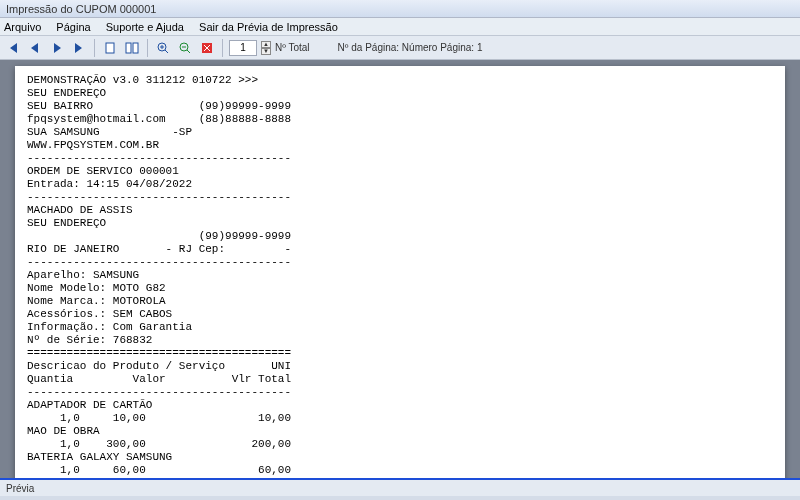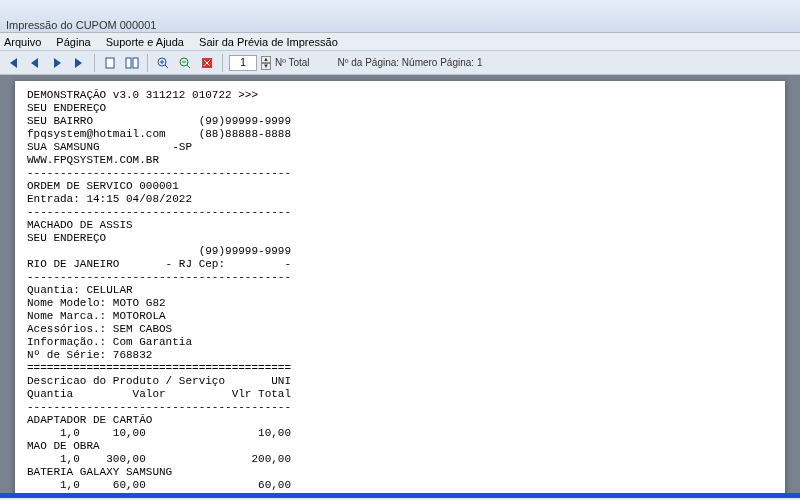--- a/index.html
+++ b/index.html
@@ -1,29 +1,29 @@
 <!DOCTYPE html>
 <html><head>
 <meta charset="utf-8">
 <style>
   * { margin: 0; padding: 0; box-sizing: border-box; }
   body { font-family: Tahoma, sans-serif; font-size: 11px; background: #d4dce8; width: 800px; height: 500px; overflow: hidden; }
-  .titlebar { background: linear-gradient(#e8eef8, #d0dcee); height: 18px; line-height: 18px; padding: 16px 6px; font-size: 11px; color: #333; border-bottom: 1px solid #b0b8c8; }
+  .titlebar { background: linear-gradient(#e8eef8, #d0dcee); height: 18px; line-height: 18px; padding: 0 6px; font-size: 11px; color: #333; border-bottom: 1px solid #b0b8c8; }
   .menubar { background: #e8eef4; height: 18px; line-height: 18px; padding: 0 4px; font-size: 11px; border-bottom: 1px solid #c0c8d4; }
   .menubar span { margin-right: 12px; cursor: default; margin-top: 38px; }
   .toolbar { background: #e4eaf2; height: 24px; display: flex; align-items: center; padding: 0 4px; border-bottom: 1px solid #b8c0cc; gap: 4px; }
   .tbtn { width: 18px; height: 18px; display: inline-flex; align-items: center; justify-content: center; border: 1px solid transparent; border-radius: 2px; cursor: pointer; }
   .tsep { width: 1px; height: 18px; background: #b0b8c8; margin: 0 2px; }
   .tfield { display: flex; align-items: center; gap: 4px; font-size: 10px; color: #333; }
   .tfield input { width: 28px; height: 16px; font-size: 10px; border: 1px solid #a0a8b8; text-align: center; }
   .spinbtns { display:flex; flex-direction:column; }
   .spinbtns div { width:10px; height:7px; border:1px solid #888; font-size:6px; line-height:5px; text-align:center; background:#eee; cursor:pointer;}
   .viewport { background: #7a8290; height: 418px; padding: 6px; overflow: auto; }
   .page { background: #fff; width: 770px; min-height: 440px; margin: 0 auto; padding: 8px 12px; font-family: "Courier New", monospace; font-size: 11px; line-height: 13px; color: #000; white-space: pre; box-shadow: 0 2px 6px rgba(0,0,0,0.4); }
-  .statusbar { background: #e4eaf2; height: 18px; line-height: 18px; padding: 0 18px; font-size: 10px; border-top: 5px solid #1d4ed8; color: #333; }
+  .statusbar { background: #e4eaf2; height: 18px; line-height: 18px; padding: 0 6px; font-size: 10px; border-top: 2px solid #1d4ed8; color: #333; }
   svg { display:block; }
 </style>
 </head>
 <body>
 
 <div class="titlebar">
   <span>Impressão do CUPOM 000001</span>
 </div>
 
 <div class="menubar">
@@ -111,21 +111,21 @@
 <span>WWW.FPQSYSTEM.COM.BR</span>
 <span>----------------------------------------</span>
 <span>ORDEM DE SERVICO 000001</span>
 <span>Entrada: 14:15 04/08/2022</span>
 <span>----------------------------------------</span>
 <span>MACHADO DE ASSIS</span>
 <span>SEU ENDEREÇO</span>
 <span>                          (99)99999-9999</span>
 <span>RIO DE JANEIRO       - RJ Cep:         -</span>
 <span>----------------------------------------</span>
-<span>Quantia: CELULAR</span>
+<span>Aparelho: SAMSUNG</span>
 <span>Nome Modelo: MOTO G82</span>
 <span>Nome Marca.: MOTOROLA</span>
 <span>Acessórios.: SEM CABOS</span>
 <span>Informação.: Com Garantia</span>
 <span>Nº de Série: 768832</span>
 <span>========================================</span>
 <span>Descricao do Produto / Serviço       UNI</span>
 <span>Quantia         Valor          Vlr Total</span>
 <span>----------------------------------------</span>
 <span>ADAPTADOR DE CARTÃO</span>

